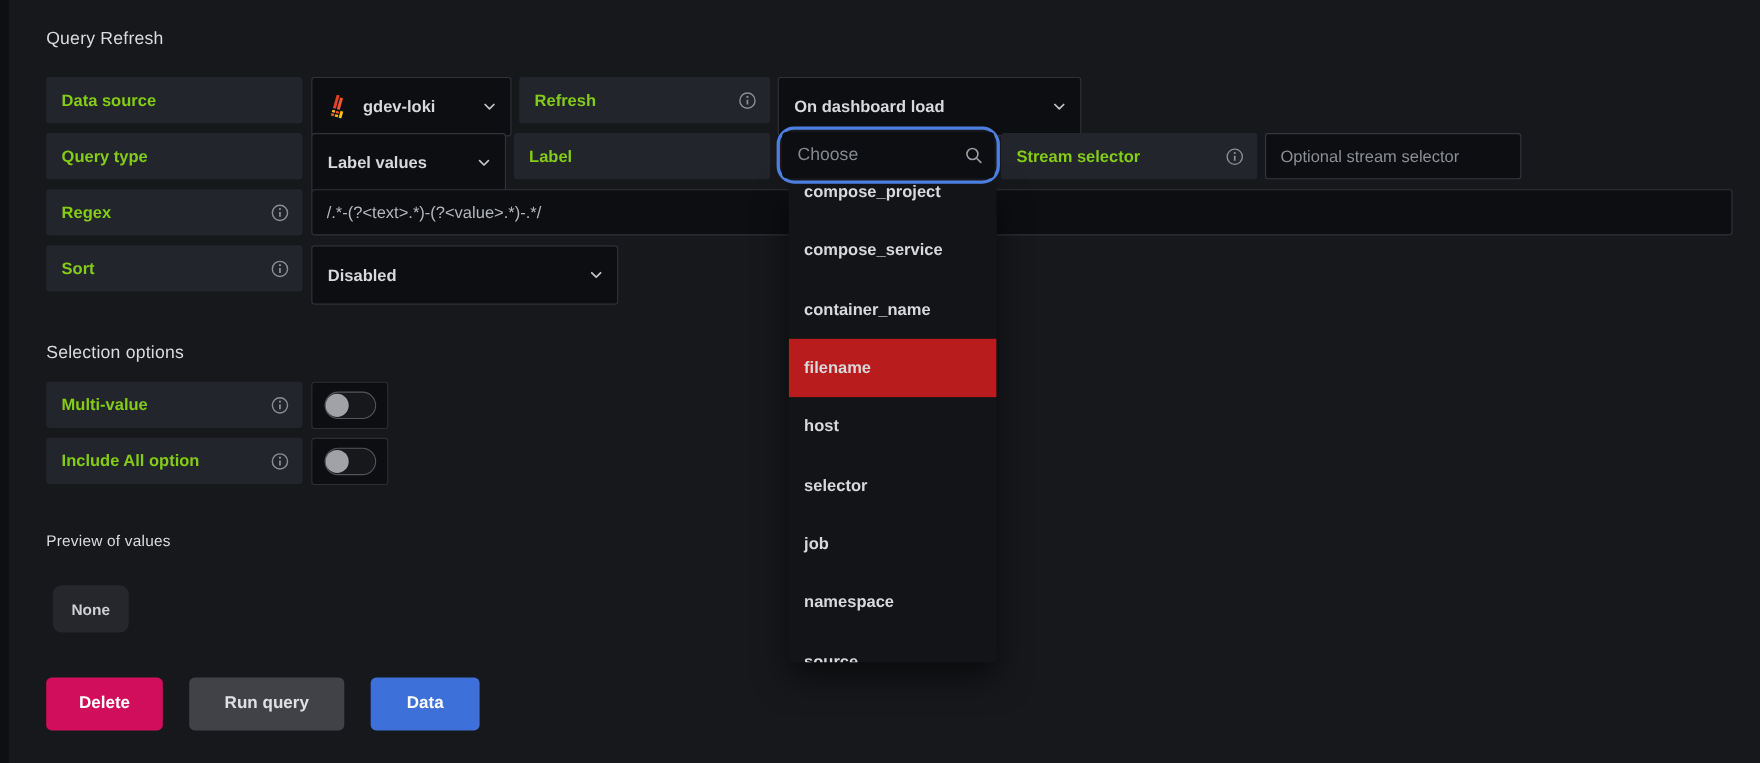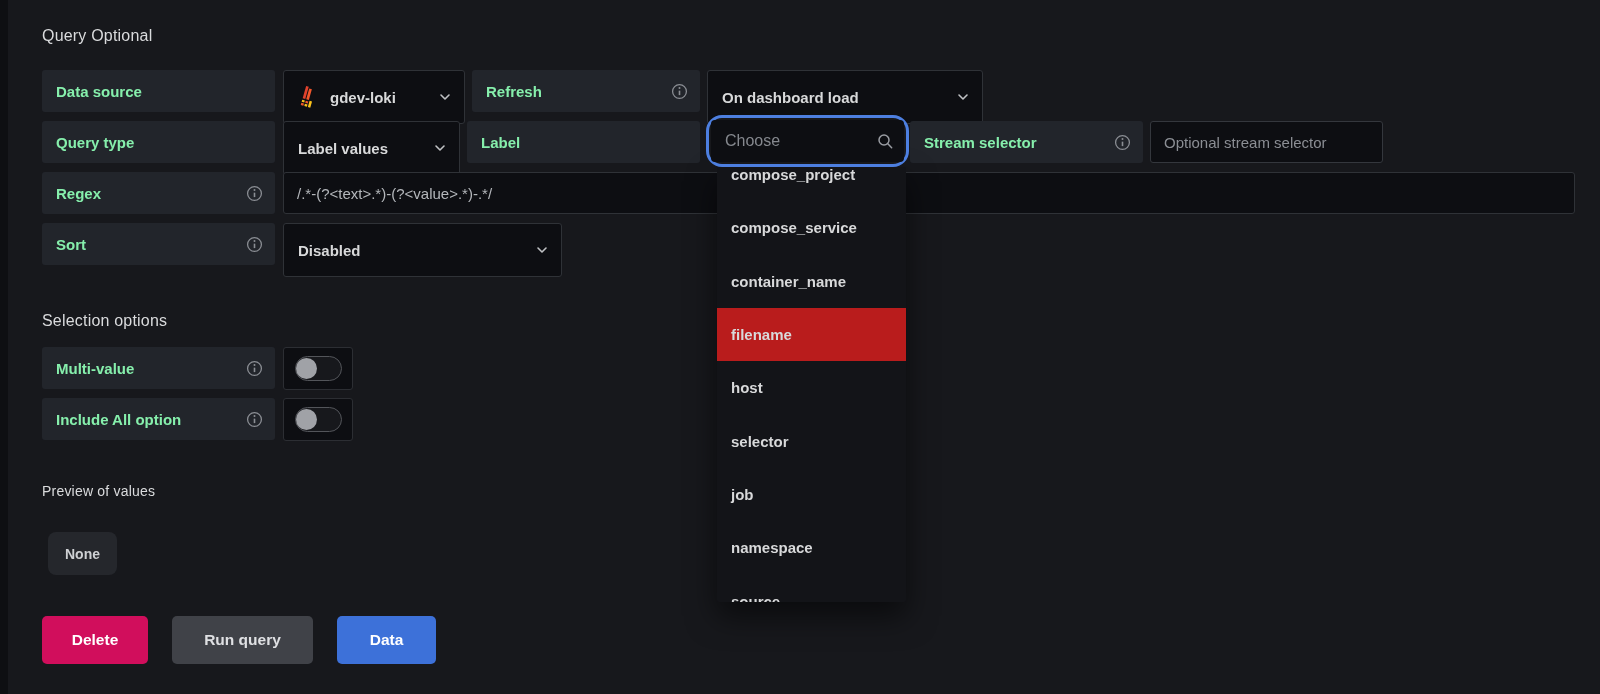--- a/index.html
+++ b/index.html
@@ -9,21 +9,21 @@
     background:#17181c;
     font-family:"Liberation Sans","DejaVu Sans",sans-serif;
     color:#d8d9da;font-size:15px;
   }
   .left-strip{position:absolute;left:0;top:0;width:8px;height:694px;background:#0e0f12;}
   .section-h{position:absolute;color:#dadbdd;font-size:16px;font-weight:500;letter-spacing:.2px;}
 
   .label-box{
     position:absolute;height:42px;background:#22252b;border-radius:3px;
     display:flex;align-items:center;justify-content:space-between;
-    padding:0 12px 0 14px;color:#86efac;font-weight:600;font-size:15px;
+    padding:0 12px 0 14px;color:#84cc16;font-weight:600;font-size:15px;
   }
   .select{
     position:absolute;height:54px;background:#0d0e12;border:1px solid #2f3237;border-radius:3px;
     display:flex;align-items:center;padding:0 12px 0 14px;color:#d8d9da;
     font-weight:600;font-size:15px;cursor:pointer;
   }
   .select .chev{margin-left:auto;display:flex;align-items:center;}
   .text-input{
     position:absolute;height:42px;background:#0d0e12;border:1px solid #34373d;border-radius:3px;
     padding:0 12px 0 13px;color:#b4b7bb;font-size:15px;font-family:inherit;outline:none;
@@ -85,21 +85,21 @@
   .btn-apply{background:#3d71d9;}
 
   .ico{display:flex;align-items:center;flex:0 0 auto;}
 </style>
 </head>
 <body>
 
 <div class="screen">
   <div class="left-strip"></div>
 
-  <div class="section-h" style="left:42px;top:27px;">Query Optional</div>
+  <div class="section-h" style="left:42px;top:27px;">Query Refresh</div>
 
   <div class="label-box" style="left:42px;top:70px;width:233px;">
     <span>Data source</span>
   </div>
   <div class="select" style="left:283px;top:70px;width:182px;">
     <span class="ico" style="margin-right:11px;">
       <svg width="21" height="22" viewBox="0 0 21 22">
         <g transform="rotate(16 10 11)">
           <rect x="5.2" y="1" width="2.7" height="12.6" fill="#e0422d"></rect>
           <rect x="8.9" y="2.6" width="2.7" height="11" fill="#f2572b"></rect>

